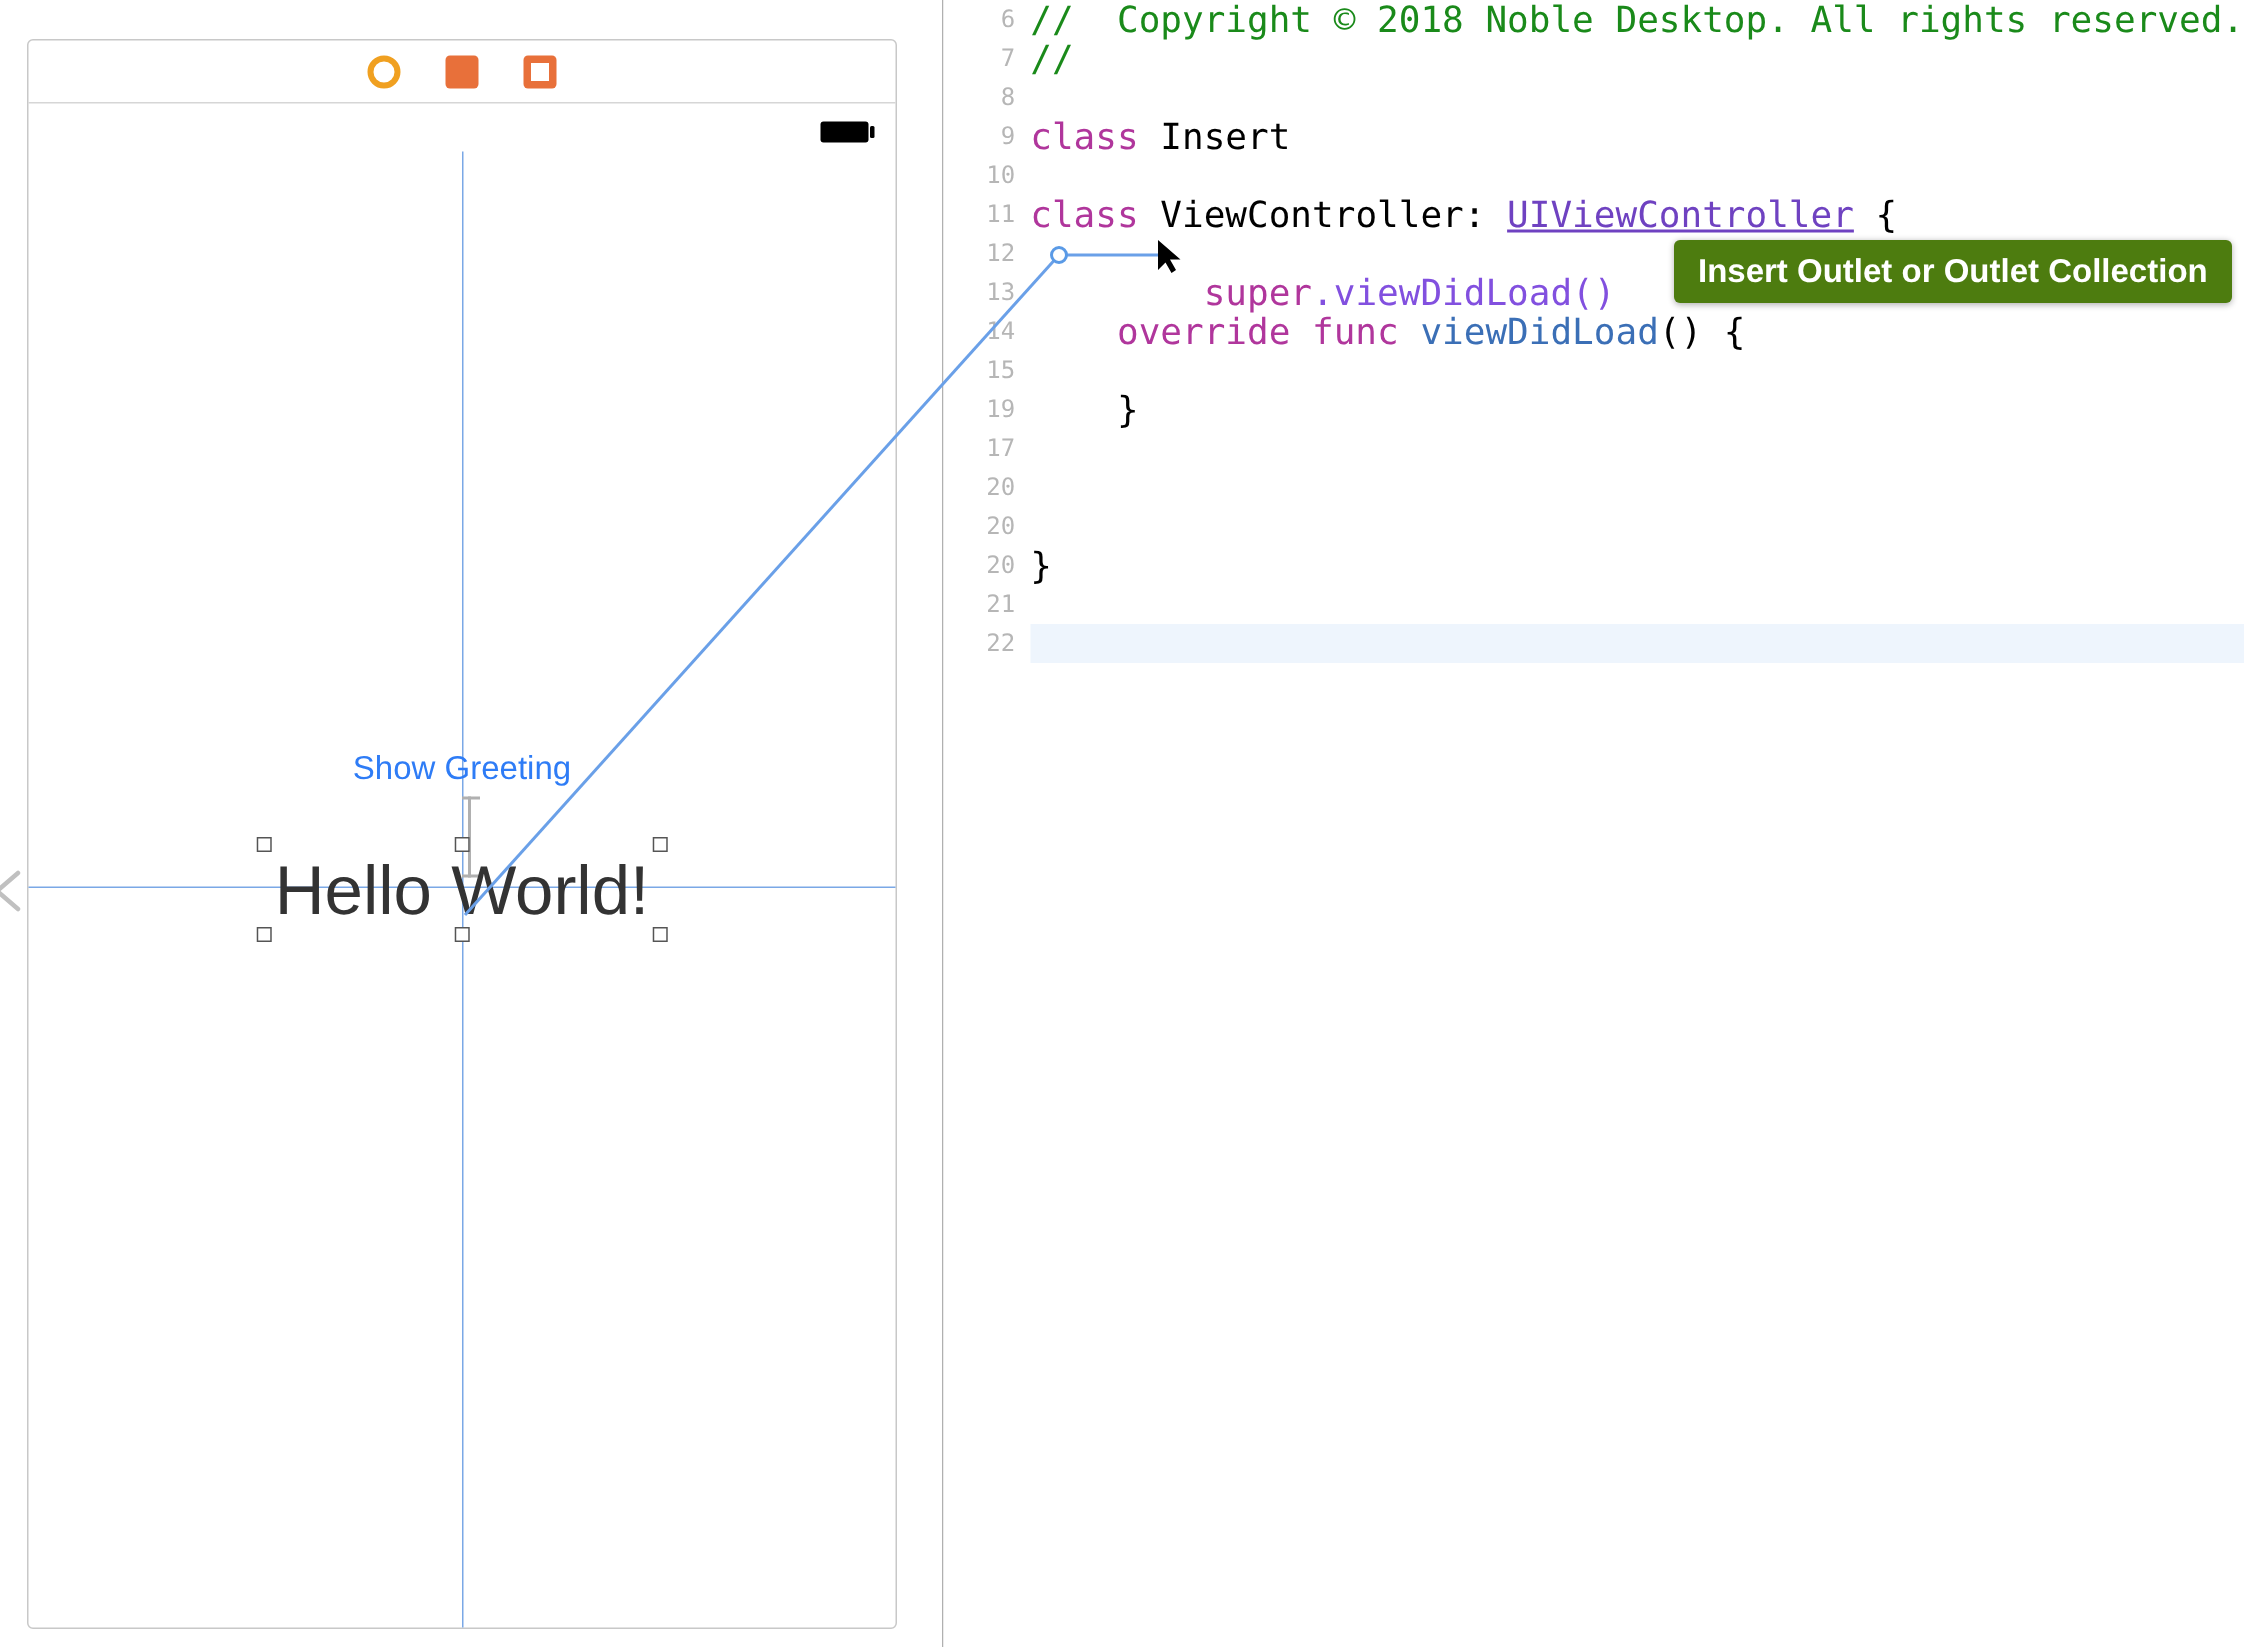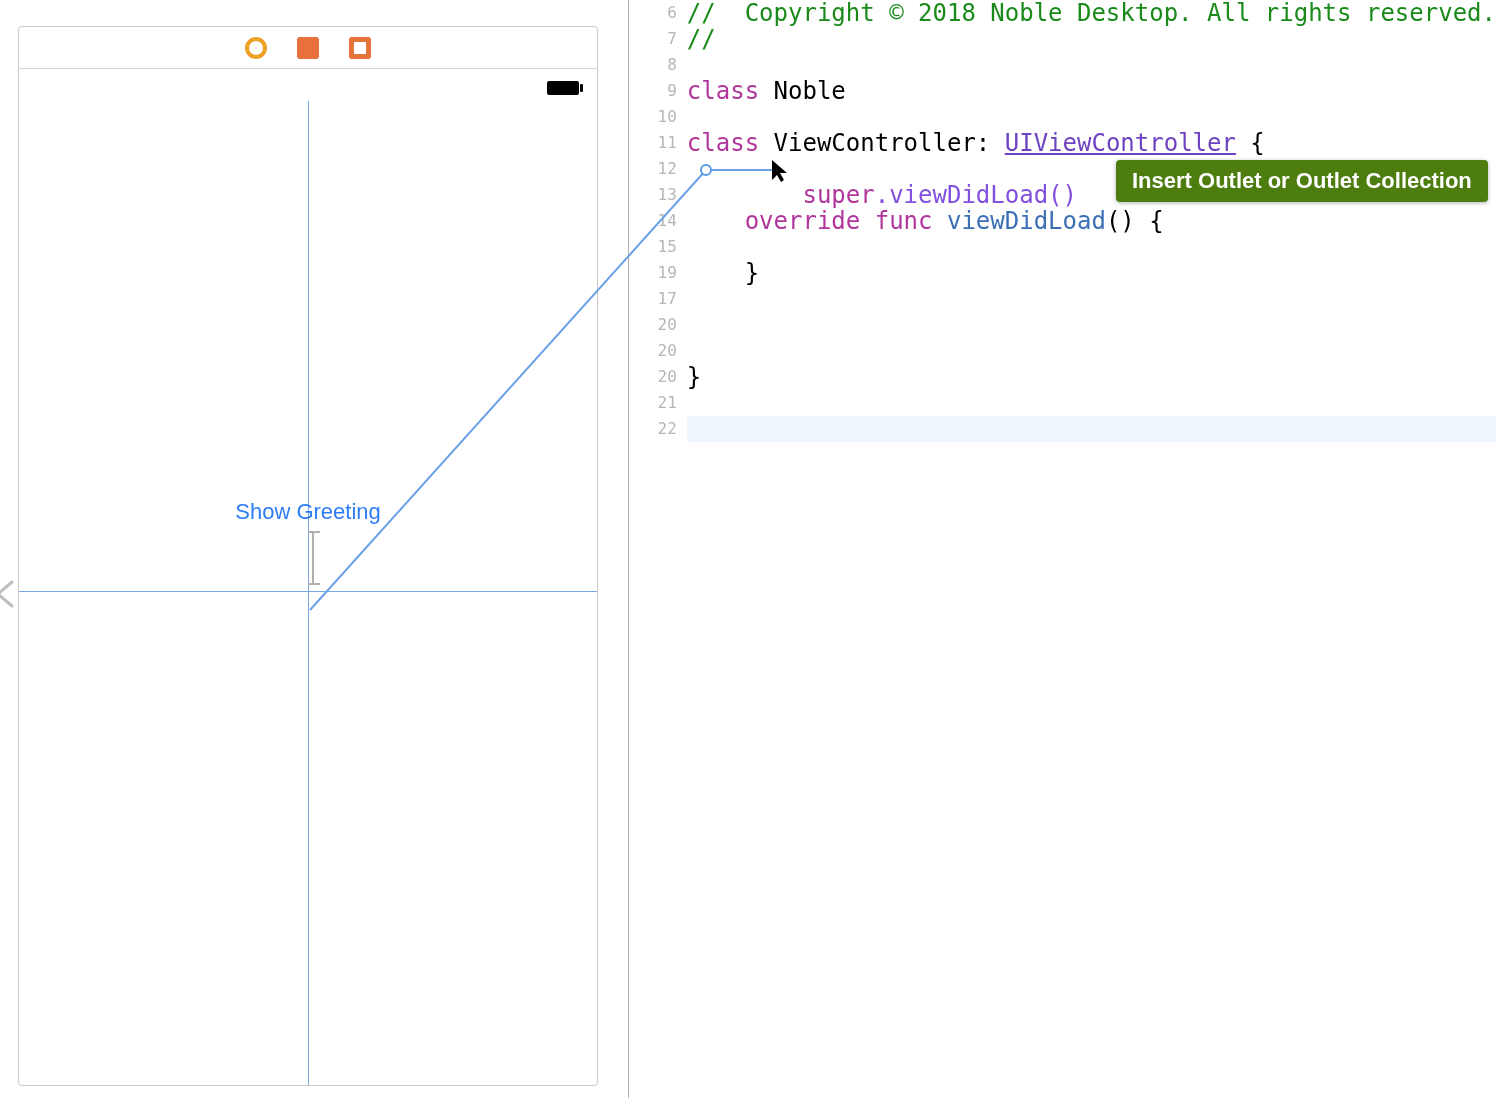--- a/index.html
+++ b/index.html
@@ -105,20 +105,29 @@
       <div class="status-bar">
         <span class="battery"></span>
       </div>
       <div class="ib-content">
         <div class="guide-v"></div>
         <div class="guide-h"></div>
 
         <div class="ib-button">Show Greeting</div>
         <div class="ib-caret"></div>
 
+        <div class="ib-label-wrap">
+          <div class="ib-label">Hello World!</div>
+          <span class="sel-handle h-tl"></span>
+          <span class="sel-handle h-tc"></span>
+          <span class="sel-handle h-tr"></span>
+          <span class="sel-handle h-bl"></span>
+          <span class="sel-handle h-bc"></span>
+          <span class="sel-handle h-br"></span>
+        </div>
       </div>
     </div>
   </div>
 
   <div class="divider"></div>
 
   <div class="code-pane">
     <div class="gutter" id="gutter">
         <div class="ln">6</div>
         <div class="ln">7</div>
@@ -137,21 +146,21 @@
         <div class="ln">20</div>
         <div class="ln">21</div>
         <div class="ln">22</div>
       </div>
     <div class="code-body">
       <div class="hl-line" style="top:416px"></div>
 
       <div class="code-line"><span class="c-comment"><span>//  </span><span>Copyright © 2018 Noble Desktop. All rights reserved.</span></span></div>
       <div class="code-line"><span class="c-comment">//</span></div>
       <div class="code-line"></div>
-      <div class="code-line"><span class="c-keyword">class</span><span> Noble</span></div>
+      <div class="code-line"><span class="c-keyword">class</span><span> Insert</span></div>
       <div class="code-line"></div>
       <div class="code-line"><span class="c-keyword">class</span><span> ViewController: </span><span class="c-type">UIViewController</span><span> {</span></div>
       <div class="code-line"></div>
       <div class="code-line"><span>        </span><span class="c-keyword">super</span><span class="c-purple">.viewDidLoad()</span></div>
       <div class="code-line"><span class="c-keyword">    override func</span><span class="c-call"> viewDidLoad</span><span>() {</span></div>
       <div class="code-line"></div>
       <div class="code-line"><span>    }</span></div>
       <div class="code-line"></div>
       <div class="code-line"></div>
       <div class="code-line"></div>

